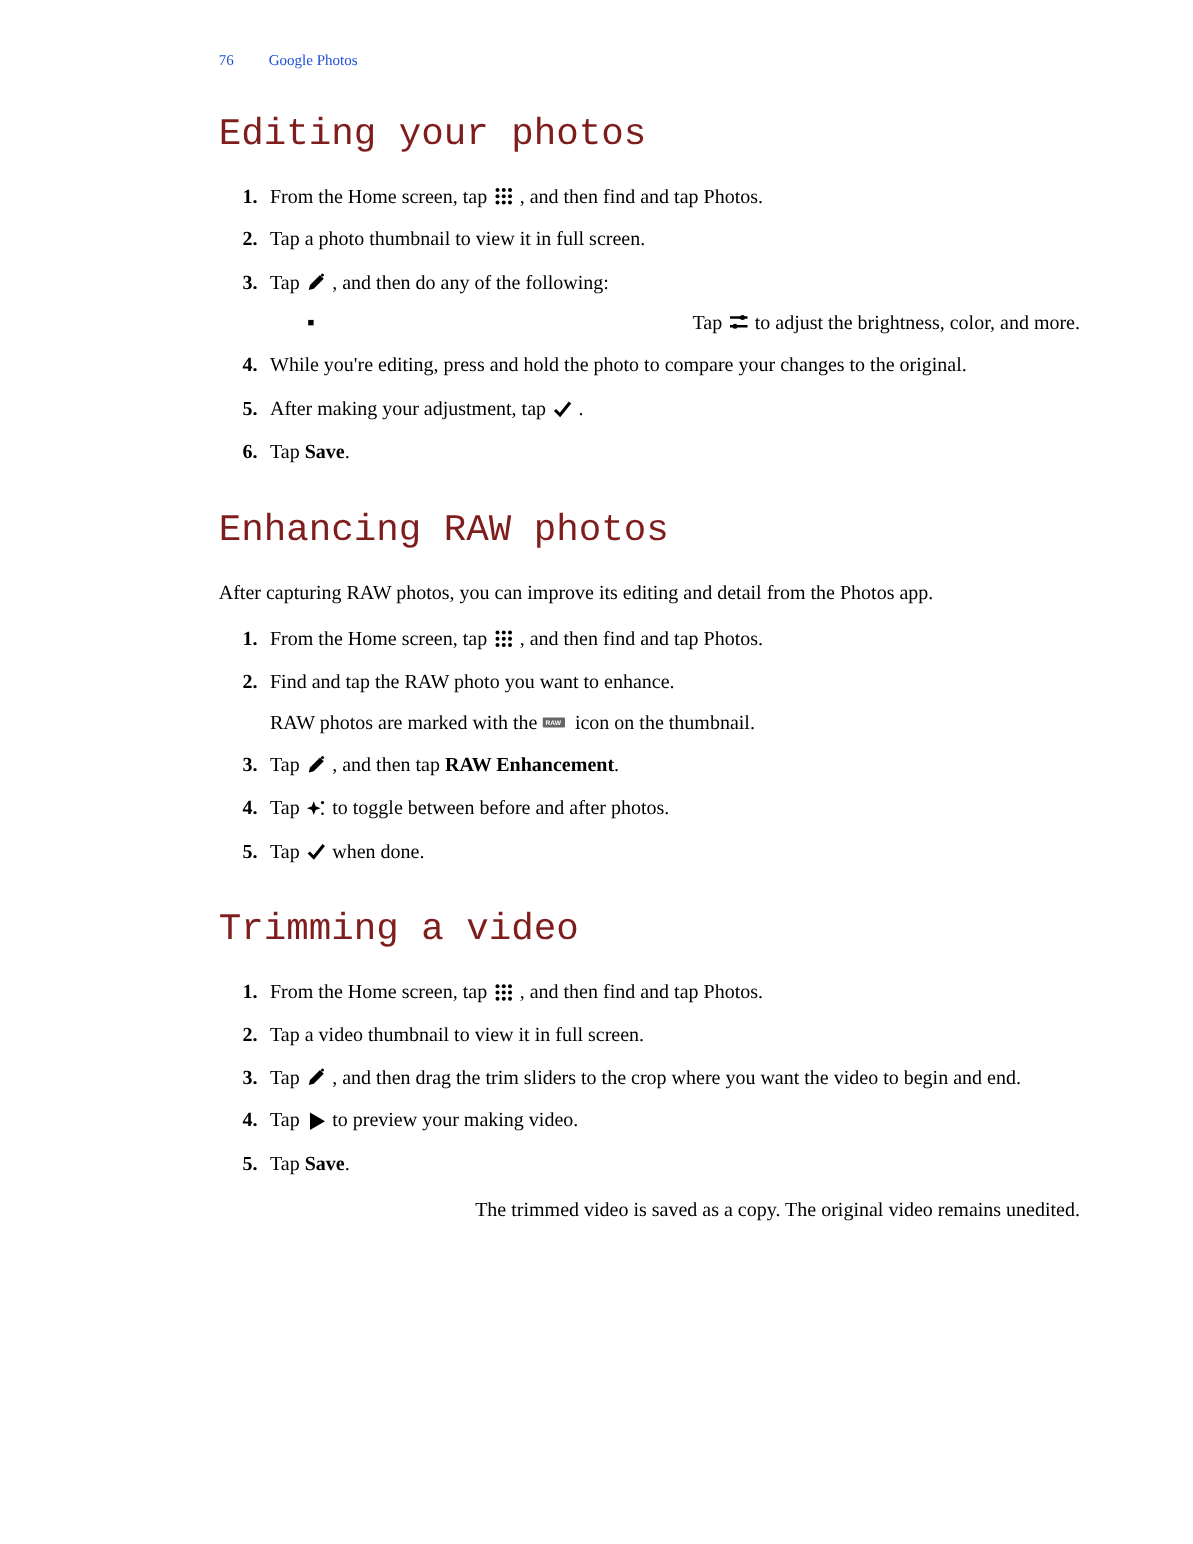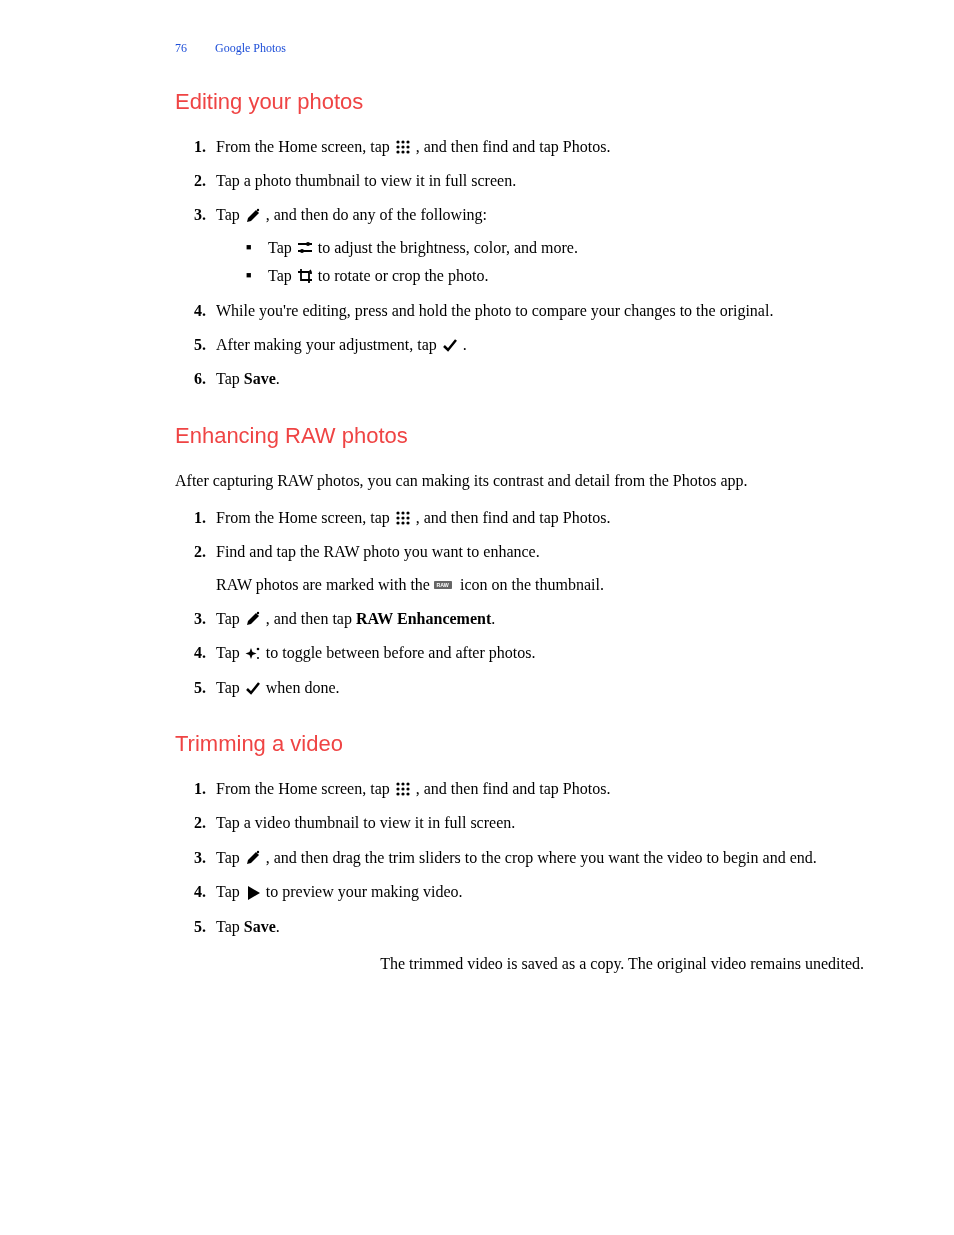--- a/index.html
+++ b/index.html
@@ -15,24 +15,24 @@
     font-size: 12px;
     color: #1d4ed8;
     margin-left: 85px;
     margin-bottom: 30px;
   }
   .header-line .pagenum {
     display: inline-block;
     margin-right: 25px;
   }
   h1.section {
-    font-family: Liberation Sans, sans-serif;
+    font-family: Liberation Mono, monospace;
     font-weight: normal;
-    color: #ef4444;
-    font-size: 22px;
+    color: #7f1d1d;
+    font-size: 30px;
     margin: 30px 0 18px 85px;
   }
   .intro {
     margin: 0 0 15px 85px;
   }
   ol.steps {
     margin: 0 0 0 100px;
     padding-left: 20px;
   }
   ol.steps > li {
@@ -44,20 +44,21 @@
   }
   ul.sub {
     list-style: none;
     margin: 10px 0 8px 30px;
     padding: 0;
   }
   ul.sub li {
     position: relative;
     padding-left: 22px;
     margin: 6px 0;
+    text-align: right;
   }
   ul.sub li::before {
     content: "■";
     position: absolute;
     left: 0;
     top: 4px;
     font-size: 9px;
     color: #000;
   }
   .footer-note {
@@ -146,46 +147,37 @@
       <li>
         <span>Tap </span>
         <span class="icon sliders-icon"><svg viewBox="0 0 18 18">
               <line x1="2" y1="5" x2="16" y2="5"></line>
               <circle cx="12" cy="5" r="2"></circle>
               <line x1="2" y1="12" x2="16" y2="12"></line>
               <circle cx="6" cy="12" r="2"></circle>
             </svg></span>
         <span> to adjust the brightness, color, and more.</span>
       </li>
-      <li>
-        <span>Tap </span>
-        <span class="icon crop-icon"><svg viewBox="0 0 18 18">
-              <path d="M5 2 L5 13 L16 13"></path>
-              <path d="M2 5 L13 5 L13 16"></path>
-              <path d="M14 3 A6 6 0 0 1 15 7"></path>
-            </svg></span>
-        <span> to rotate or crop the photo.</span>
-      </li>
     </ul>
   </li>
   <li><span>While you're editing, press and hold the photo to compare your changes to the original.</span></li>
   <li>
     <span>After making your adjustment, tap </span>
     <span class="icon check-icon"><svg viewBox="0 0 18 18">
           <path d="M3 10 L7 14 L15 4"></path>
         </svg></span>
     <span>.</span>
   </li>
   <li>
     <span>Tap </span><strong>Save</strong><span>.</span>
   </li>
 </ol>
 
 <h1 class="section">Enhancing RAW photos</h1>
-<p class="intro">After capturing RAW photos, you can making its contrast and detail from the Photos app.</p>
+<p class="intro">After capturing RAW photos, you can improve its editing and detail from the Photos app.</p>
 <ol class="steps">
   <li>
     <span>From the Home screen, tap </span>
     <span class="icon apps-icon"><svg viewBox="0 0 18 18">
           <circle cx="4" cy="4" r="1.6"></circle>
           <circle cx="9" cy="4" r="1.6"></circle>
           <circle cx="14" cy="4" r="1.6"></circle>
           <circle cx="4" cy="9" r="1.6"></circle>
           <circle cx="9" cy="9" r="1.6"></circle>
           <circle cx="14" cy="9" r="1.6"></circle>

